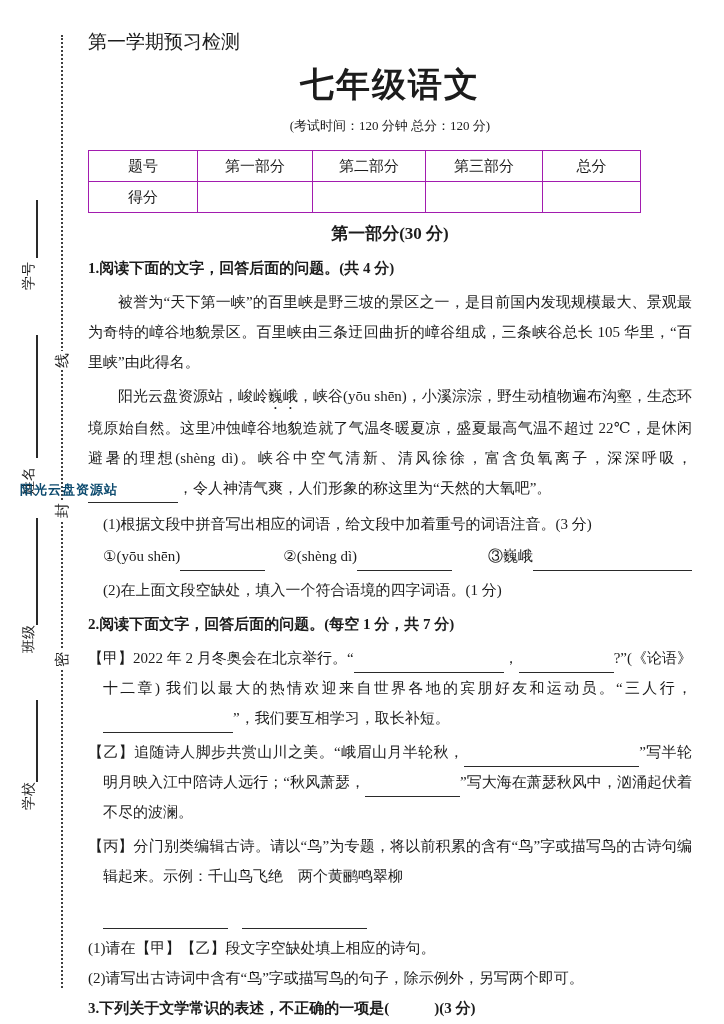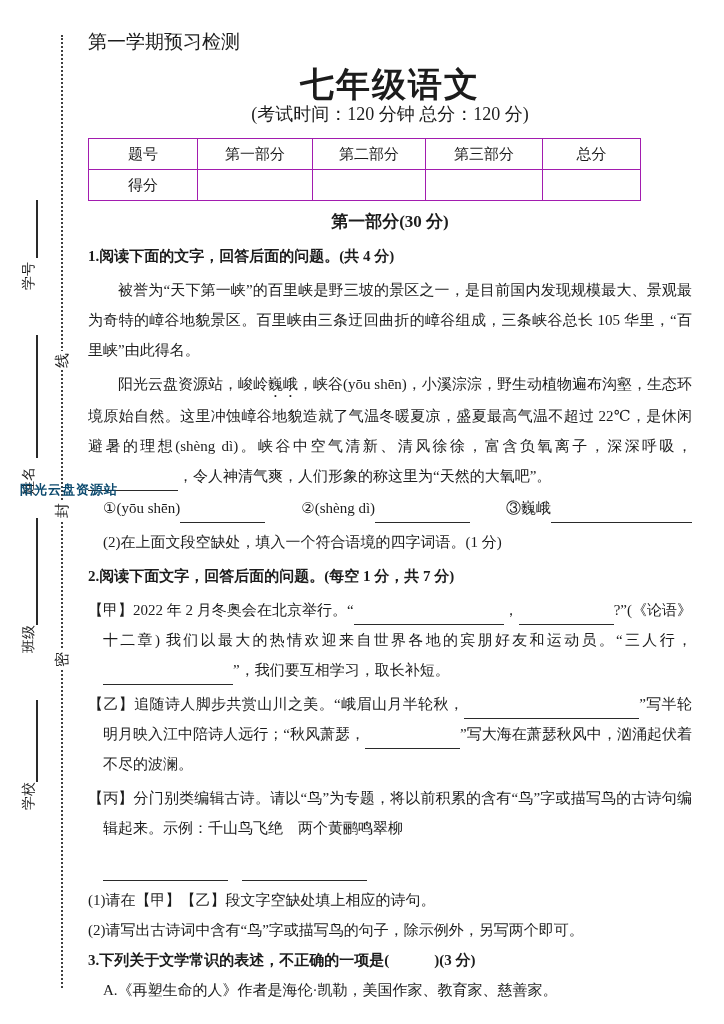--- a/index.html
+++ b/index.html
@@ -13,39 +13,39 @@
           transform:rotate(-90deg);transform-origin:center;}
   .seal-char{position:absolute;display:inline-block;font-size:15px;background:#fff;padding:1px 2px;
           transform:rotate(-90deg);transform-origin:center;z-index:2;}
   .watermark{position:absolute;left:20px;top:481px;font-size:13px;font-weight:bold;letter-spacing:1px;
           color:#0c4a6e;z-index:3;font-family:"Liberation Sans",sans-serif;white-space:nowrap;}
   
   .content{position:absolute;left:88px;top:30px;width:604px;font-size:15px;line-height:30px;}
   .subtitle{font-size:19px;line-height:24px;}
   .title{text-align:center;font-size:34px;font-weight:bold;line-height:40px;margin-top:10px;
          font-family:"Liberation Sans","DejaVu Sans",sans-serif;letter-spacing:2px;}
-  .meta{text-align:center;font-size:18px;line-height:20px;}
+  .meta{text-align:center;font-size:13px;margin-top:12px;line-height:20px;}
   table.score{border-collapse:collapse;table-layout:fixed;width:552px;margin-top:14px;}
   table.score td{border:1px solid #a21caf;text-align:center;font-size:15px;padding:0;}
   tr.r1 td{height:28px;}  tr.r2 td{height:30px;margin-top:44px;}
   .section-title{text-align:center;font-size:17px;font-weight:bold;margin-top:8px;line-height:26px;}
   p{margin:0;text-align:justify;}
   .stem{font-weight:bold;}
   .mt4{margin-top:4px;} .mt6{margin-top:6px;}
   .indent{text-indent:2em;}
   .hang{padding-left:15px;text-indent:-15px;}
   .sub{margin-left:15px;}
   .blank{display:inline-block;height:15px;border-bottom:1px solid #2a2a2a;vertical-align:bottom;}
   .b85{width:85px;} .b90{width:90px;} .b95{width:95px;}
   .b125{width:125px;} .b130{width:130px;} .b150{width:150px;} .b175{width:175px;}
   .emph{-webkit-text-emphasis:filled dot;-webkit-text-emphasis-position:under left;
         text-emphasis:filled dot;text-emphasis-position:under left;}
   .fills{display:flex;align-items:flex-end;margin-left:15px;margin-top:2px;}
   .fill-item{white-space:nowrap;}
-  .fill-gap1{margin-left:36px;} 
+  .fill-gap1{margin-left:18px;} 
   .fill-last{flex:1;display:flex;align-items:flex-end;margin-left:36px;}
   .fill-last .blank{flex:1;}
   .answer-lines{margin-left:15px;margin-top:22px;margin-bottom:4px;display:flex;gap:14px;}
   .kai{}
 </style>
 </head>
 <body>
 
 <div class="page">
 
@@ -101,20 +101,21 @@
         <td></td>
       </tr>
     </tbody>
       </table>
 
     <div class="section-title">第一部分(30 分)</div>
 
     <p class="stem mt6">1.阅读下面的文字，回答后面的问题。(共 4 分)</p>
     <p class="indent kai mt4">被誉为“天下第一峡”的百里峡是野三坡的景区之一，是目前国内发现规模最大、景观最为奇特的嶂谷地貌景区。百里峡由三条迂回曲折的嶂谷组成，三条峡谷总长 105 华里，“百里峡”由此得名。</p>
     <p class="indent kai mt4"><span>阳光云盘资源站，峻岭</span><span class="emph">巍峨</span><span>，峡谷(yōu shēn)，小溪淙淙，野生动植物遍布沟壑，生态环境原始自然。这里冲蚀嶂谷地貌造就了气温冬暖夏凉，盛夏最高气温不超过 22℃，是休闲避暑的理想(shèng dì)。峡谷中空气清新、清风徐徐，富含负氧离子，深深呼吸，</span><span class="blank b90"></span><span>，令人神清气爽，人们形象的称这里为“天然的大氧吧”。</span></p>
+    <p class="sub mt6">(1)根据文段中拼音写出相应的词语，给文段中加着重号的词语注音。(3 分)</p>
     <div class="fills">
       <span class="fill-item"><span>①(yōu shēn)</span><span class="blank b85"></span></span>
       <span class="fill-item fill-gap1"><span>②(shèng dì)</span><span class="blank b95"></span></span>
       <span class="fill-item fill-last">
           <span>③巍峨</span>
           <span class="blank"></span>
         </span>
     </div>
     <p class="sub mt4">(2)在上面文段空缺处，填入一个符合语境的四字词语。(1 分)</p>
 

